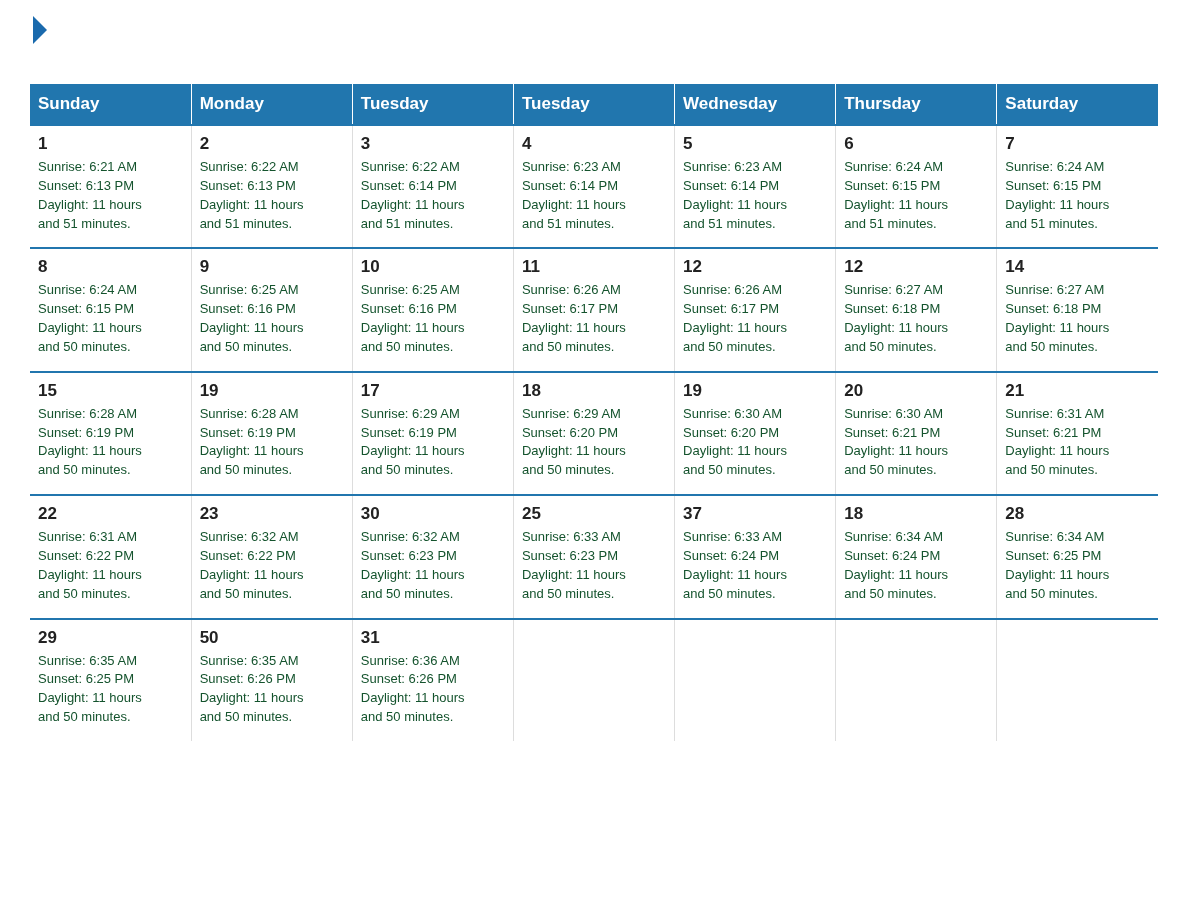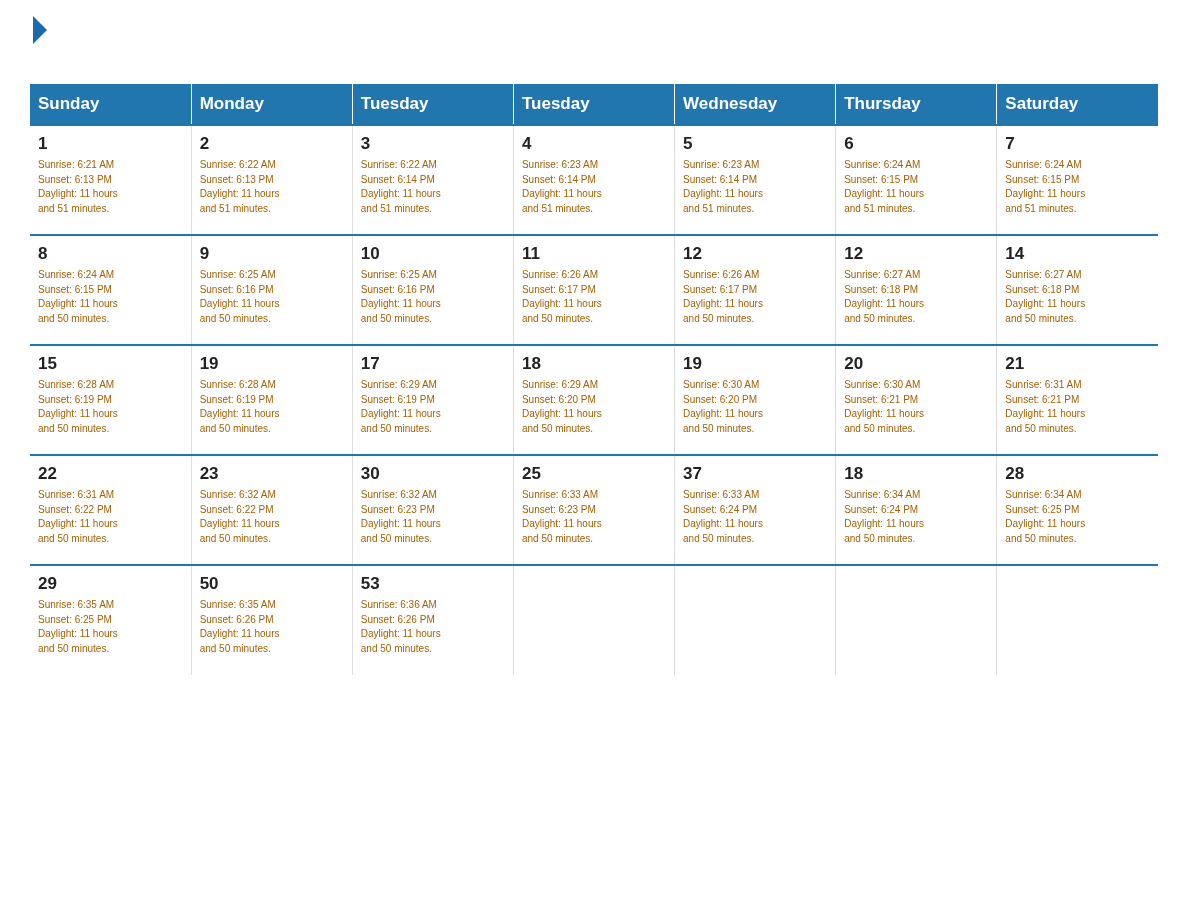--- a/index.html
+++ b/index.html
@@ -95,22 +95,22 @@
       border-right: none;
     }
     .day-num {
       font-size: 17px;
       font-weight: bold;
       display: block;
       margin-bottom: 4px;
       color: #222;
     }
     .day-info {
-      font-size: 10px;
-      color: #a16207;
+      font-size: 13px;
+      color: #14532d;
       line-height: 1.45;
     }
   </style>
 </head>
 <body>
 
 <div class="header-area">
   <div class="logo">
     <div>
       <div style="display:flex;align-items:center;">
@@ -264,21 +264,21 @@
       <tr>
         <td>
           <span class="day-num">29</span>
           <div class="day-info">Sunrise: 6:35 AM<br>Sunset: 6:25 PM<br>Daylight: 11 hours<br>and 50 minutes.</div>
         </td>
         <td>
           <span class="day-num">50</span>
           <div class="day-info">Sunrise: 6:35 AM<br>Sunset: 6:26 PM<br>Daylight: 11 hours<br>and 50 minutes.</div>
         </td>
         <td>
-          <span class="day-num">53</span>
+          <span class="day-num">31</span>
           <div class="day-info">Sunrise: 6:36 AM<br>Sunset: 6:26 PM<br>Daylight: 11 hours<br>and 50 minutes.</div>
         </td>
         <td></td>
         <td></td>
         <td></td>
         <td></td>
       </tr>
     </tbody>
 </table>
 

